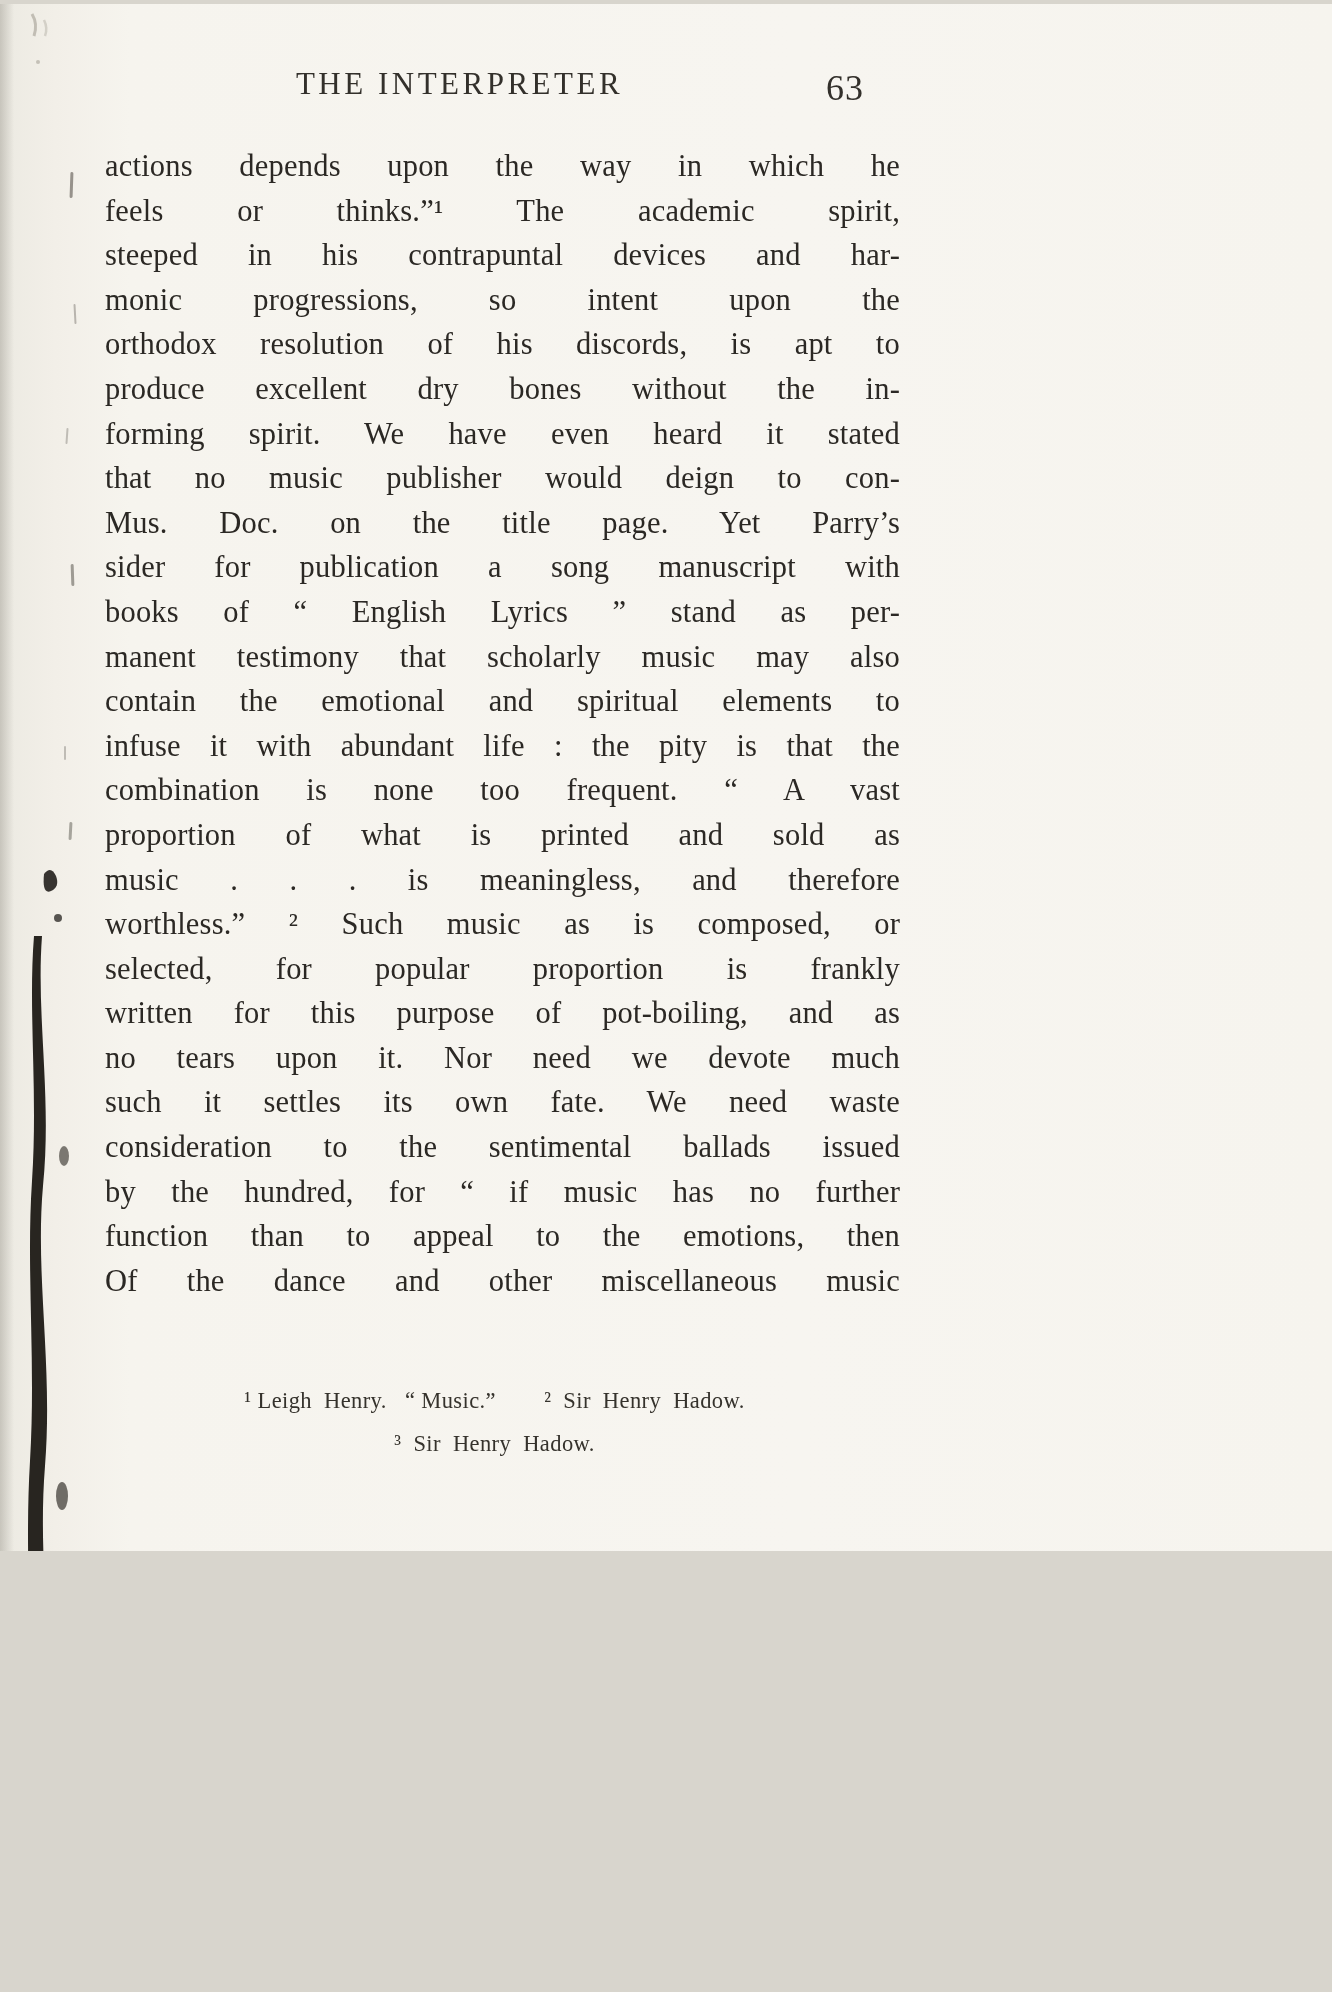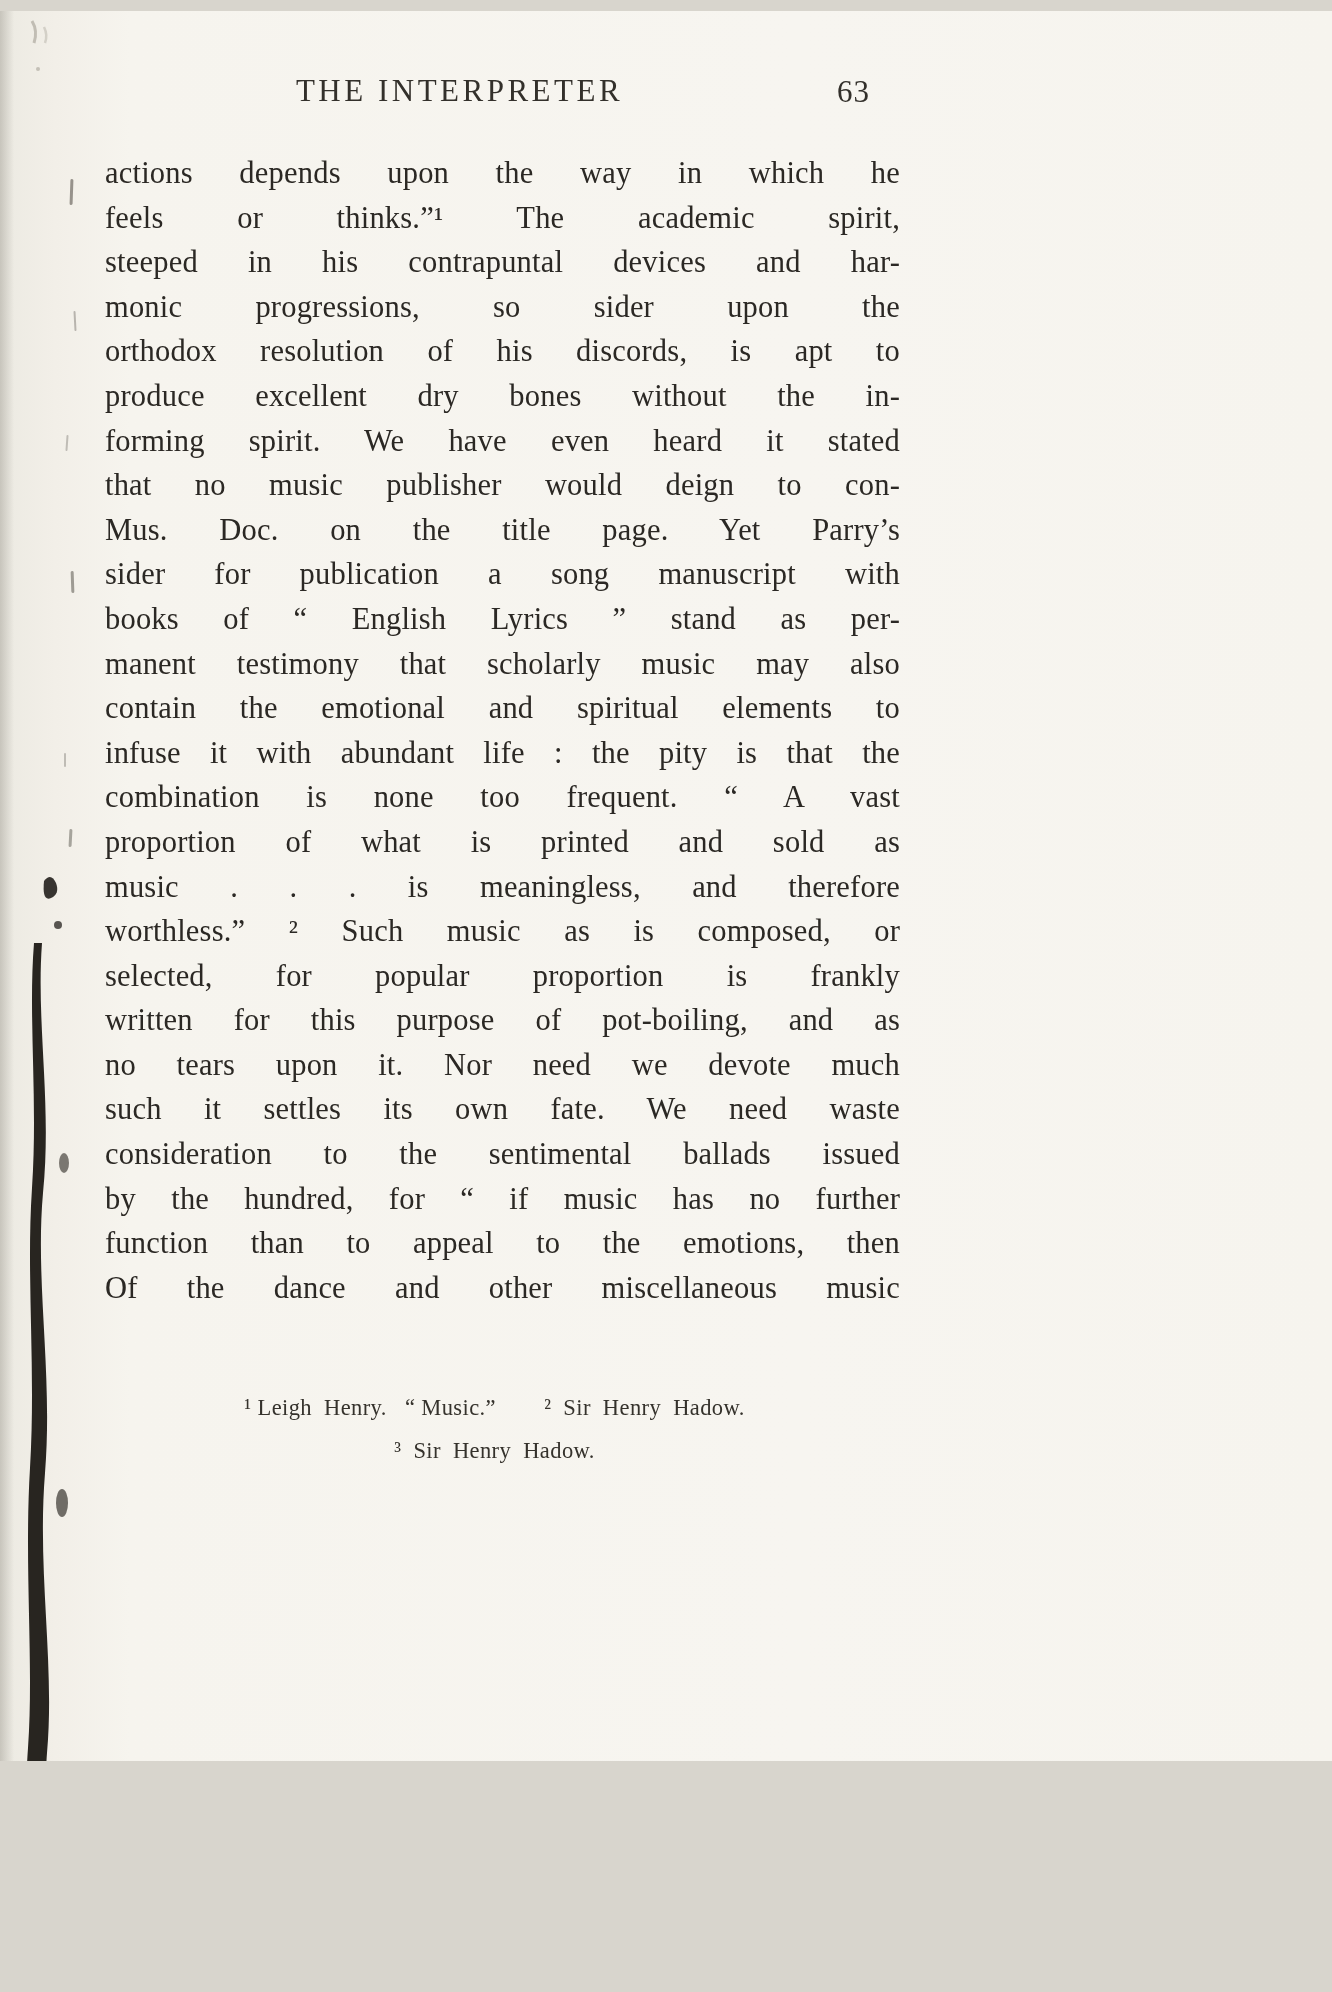--- a/index.html
+++ b/index.html
@@ -10,22 +10,22 @@
   }
   * { box-sizing: border-box; }
   html, body { margin: 0; padding: 0; }
   body {
     background: #d8d5cd;
     font-family: "Liberation Serif", "DejaVu Serif", serif;
   }
   .page {
     position: relative;
     width: 1332px;
-    height: 1750px;
-    margin: 11px auto;
+    height: 1547px;
+    margin: 4px auto;
     overflow: hidden;
     background: linear-gradient(90deg,
       var(--paper-shade) 0px,
       #f2efe8 55px,
       var(--paper) 130px,
       #f7f5f0 60%,
       #f6f4ee 100%);
     color: var(--ink);
   }
 
@@ -40,23 +40,23 @@
   .header .title {
     position: absolute;
     left: 0; right: 70px;
     text-align: center;
     font-size: 31px;
     letter-spacing: 3.5px;
     color: #33302b;
   }
   .header .page-number {
     position: absolute;
-    right: 22px;
+    right: 28px;
     top: 1px;
-    font-size: 31px;
+    font-size: 36px;
     letter-spacing: 1px;
     color: #33302b;
     font-family: Liberation Serif, serif;
   }
 
   
   .body-text {
     position: absolute;
     left: 105px;
     top: 140px;
@@ -162,21 +162,21 @@
 
   <div class="header">
     <div class="title">THE INTERPRETER</div>
     <div class="page-number">63</div>
   </div>
 
   <div class="body-text">
       <div class="line">actions depends upon the way in which he</div>
       <div class="line">feels or thinks.”¹  The academic spirit,</div>
       <div class="line">steeped in his contrapuntal devices and har-</div>
-      <div class="line">monic progressions, so sider upon the</div>
+      <div class="line">monic progressions, so intent upon the</div>
       <div class="line">orthodox resolution of his discords, is apt to</div>
       <div class="line">produce excellent dry bones without the in-</div>
       <div class="line">forming spirit.  We have even heard it stated</div>
       <div class="line">that no music publisher would deign to con-</div>
       <div class="line">Mus. Doc. on the title page.  Yet Parry’s</div>
       <div class="line">sider for publication a song manuscript with</div>
       <div class="line">books of “ English Lyrics ” stand as per-</div>
       <div class="line">manent testimony that scholarly music may also</div>
       <div class="line">contain the emotional and spiritual elements to</div>
       <div class="line">infuse it with abundant life : the pity is that the</div>

